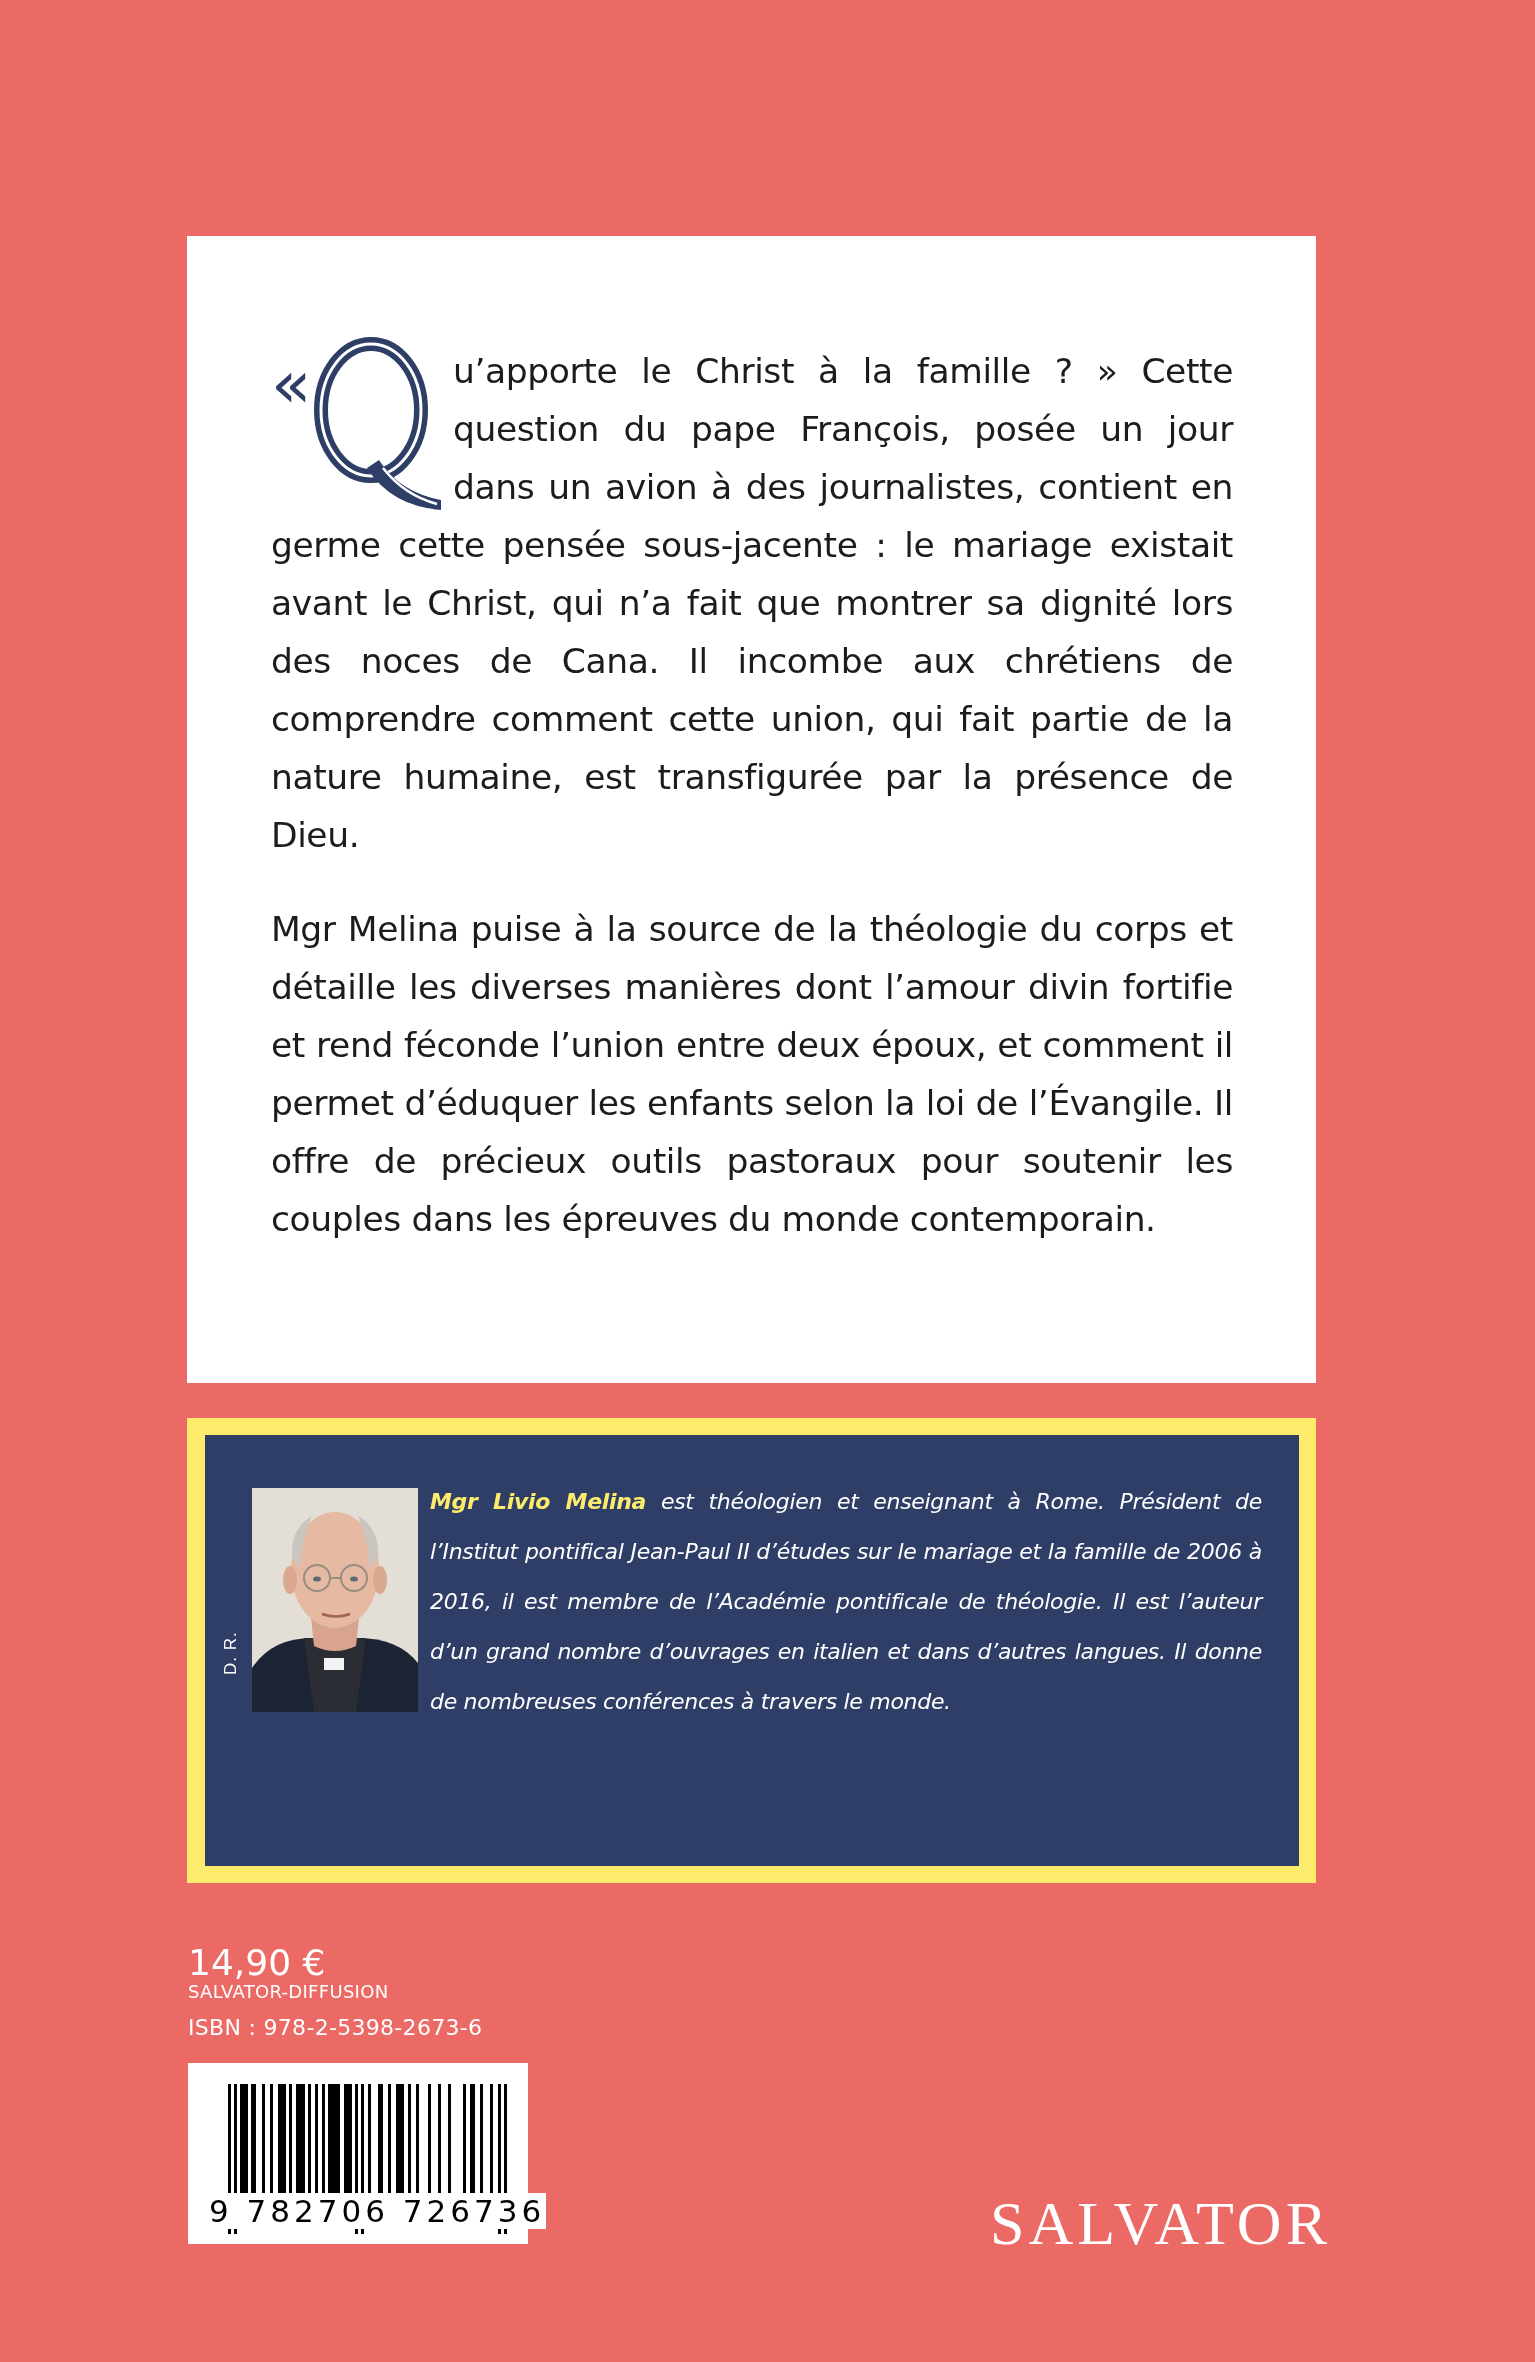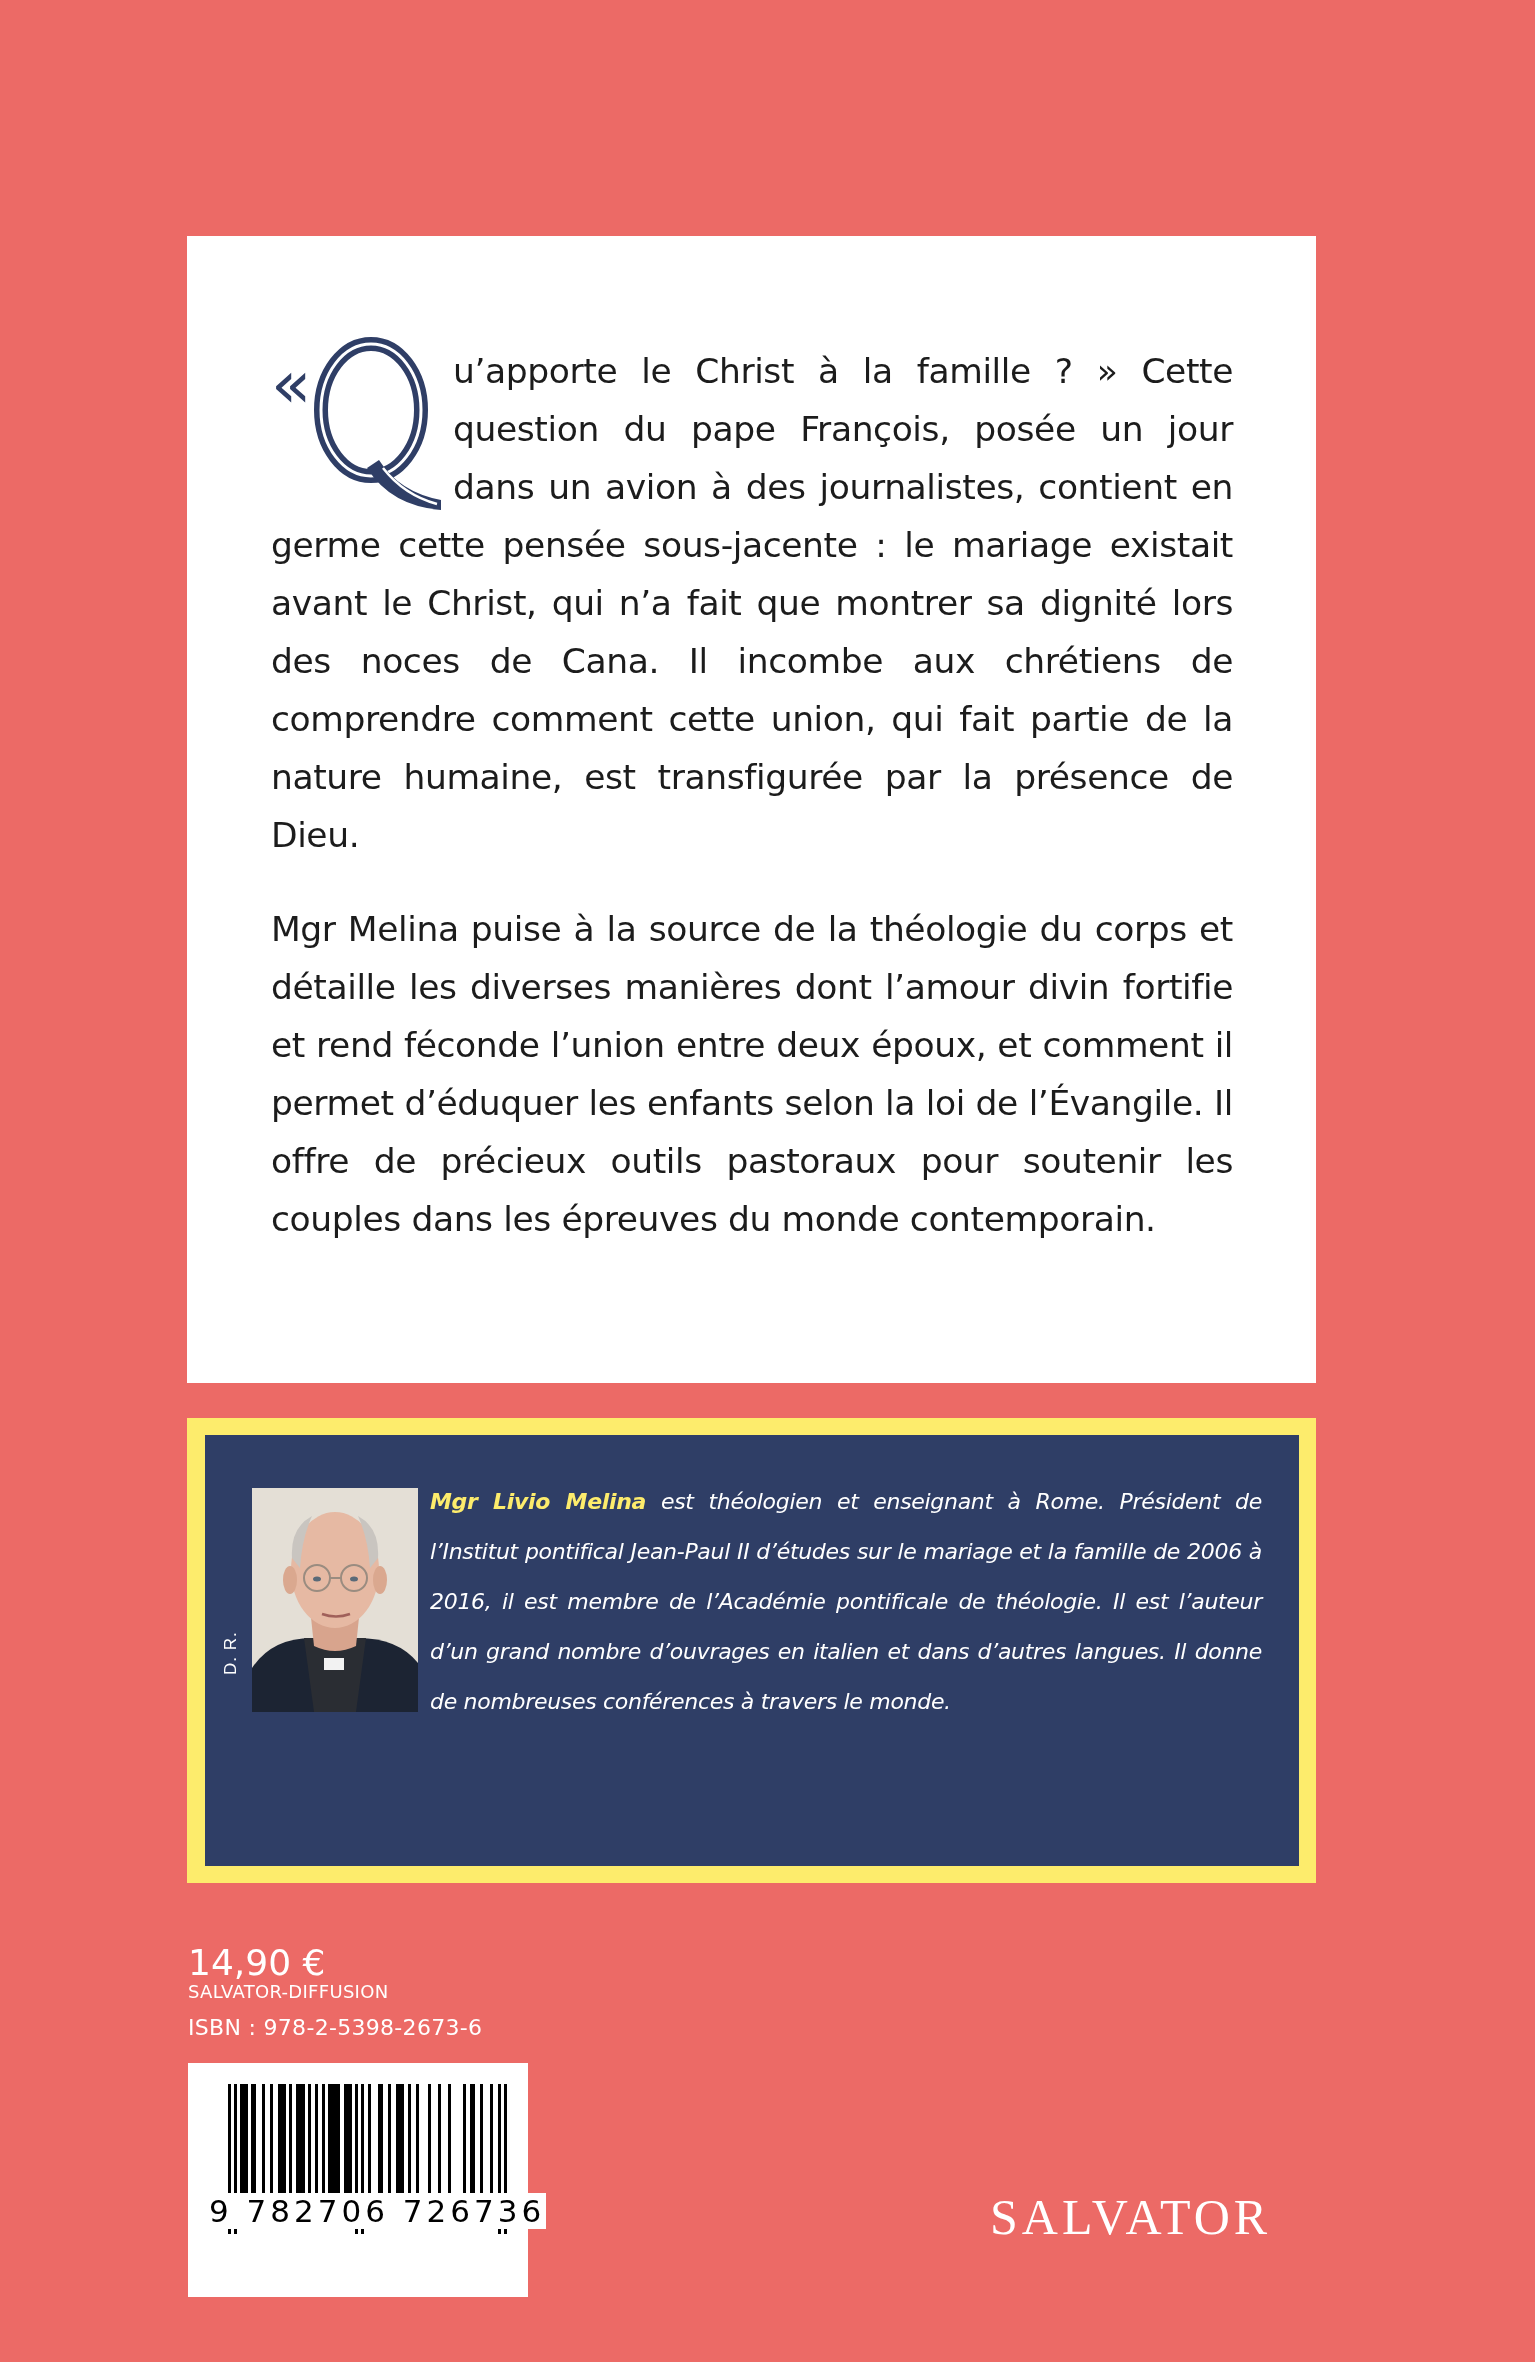--- a/index.html
+++ b/index.html
@@ -113,21 +113,21 @@
     font-family: "DejaVu Sans", sans-serif;
     white-space: nowrap;
   }
   .price { top: 1942px; font-size: 36px; }
   .distributor { top: 1981px; font-size: 18px; letter-spacing: 0.3px; }
   .isbn { top: 2015px; font-size: 22px; letter-spacing: 0.3px; }
 
   .barcode-box {
     position: absolute;
     left: 188px; top: 2063px;
-    width: 340px; height: 234px;
+    width: 340px; height: 181px;
     background: #ffffff;
   }
   .barcode-bars {
     position: absolute;
     left: 40px; top: 21px;
     width: 280px; height: 150px;
   }
   .barcode-digits {
     position: absolute;
     left: 20px; top: 130px;
@@ -137,21 +137,21 @@
     letter-spacing: 4px;
     white-space: nowrap;
   }
   .barcode-digits span { background: #fff; padding: 0 1px; }
 
   .publisher-logo {
     position: absolute;
     left: 990px; top: 2188px;
     color: #ffffff;
     font-family: "Liberation Serif", "DejaVu Serif", serif;
-    font-size: 50px;
+    font-size: 62px;
     letter-spacing: 4px;
     white-space: nowrap;
   }
 </style>
 </head>
 <body>
 
 <section class="synopsis">
   <div class="synopsis-text">
     <p>

